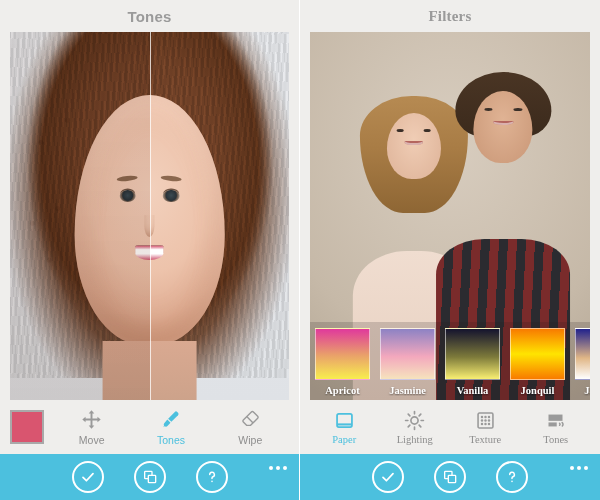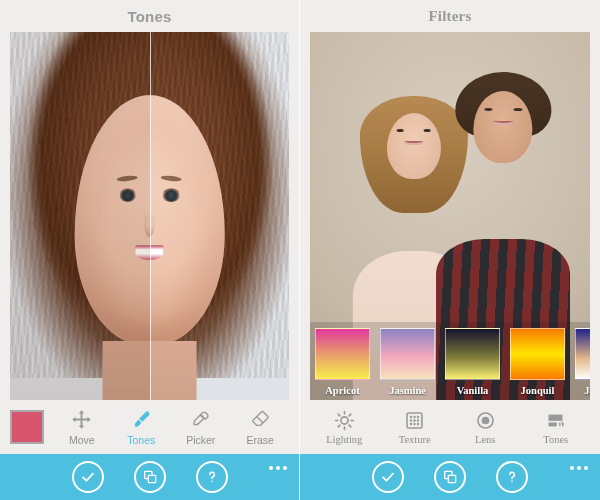--- a/index.html
+++ b/index.html
@@ -309,38 +309,29 @@
       <div class="tool active">
         <span class="ico">
           <svg width="21" height="21" viewBox="0 0 24 24">
             <path d="M19.7 3.4a2 2 0 0 0-2.8 0L9.3 11l3.7 3.7 7.6-7.6a2 2 0 0 0 0-2.8z" fill="#4cc0de"></path>
             <path d="M8.4 12l3.6 3.6-3.2 3.6c-.9 1-2.3 1.3-3.4.6l-1.8 1.1 1.1-1.8c-.7-1.1-.4-2.5.6-3.4z" fill="#4cc0de"></path>
           </svg>
         </span>
         <span class="lbl">Tones</span>
       </div>
 
-      <div class="tool">
-        <span class="ico">
-          <svg width="21" height="21" viewBox="0 0 24 24" fill="none" stroke="#9a9a9a" stroke-width="1.6">
-            <path d="M14.3 4.3a2.6 2.6 0 0 1 3.7 0l1.7 1.7a2.6 2.6 0 0 1 0 3.7l-2.1 2.1-5.4-5.4z"></path>
-            <path d="M11.7 6.9 5.6 13a2 2 0 0 0-.5 1l-.5 2.8a1 1 0 0 0 1.2 1.2l2.8-.5a2 2 0 0 0 1-.6l6.1-6.1z"></path>
-          </svg>
-        </span>
-        <span class="lbl">Picker</span>
-      </div>
 
       <div class="tool">
         <span class="ico">
           <svg width="21" height="21" viewBox="0 0 24 24" fill="none" stroke="#9a9a9a" stroke-width="1.6" stroke-linejoin="round">
             <path d="M7.5 18.5 3.8 14.8a1.6 1.6 0 0 1 0-2.3L13 3.4a1.6 1.6 0 0 1 2.3 0l4.9 4.9a1.6 1.6 0 0 1 0 2.3l-8.1 8.1z"></path>
             <path d="M7.7 8.7 15 16"></path>
           </svg>
         </span>
-        <span class="lbl">Erase</span>
+        <span class="lbl">Wipe</span>
       </div>
     </div>
 
     <div class="appbar">
       <div class="circle-btn">
         <svg width="16" height="16" viewBox="0 0 24 24" fill="none" stroke="#fff" stroke-width="2.6" stroke-linecap="round" stroke-linejoin="round">
             <path d="M4.5 12.6 9.6 17.6 19.5 7"></path>
           </svg>
       </div>
       <div class="circle-btn">
@@ -425,20 +416,29 @@
               <span class="filter-label">Jasmine</span>
             </div>
 
           </div>
         </div>
       </div>
     </div>
 
     <div class="toolbar">
 
+      <div class="tool active">
+        <span class="ico">
+          <svg width="21" height="21" viewBox="0 0 24 24" fill="none" stroke="#4cc0de" stroke-width="2">
+            <rect x="3.5" y="4.5" width="17" height="15" rx="2"></rect>
+            <path d="M3.5 16.5h17" stroke-width="2.4"></path>
+          </svg>
+        </span>
+        <span class="lbl">Paper</span>
+      </div>
 
       <div class="tool">
         <span class="ico">
           <svg width="21" height="21" viewBox="0 0 24 24" fill="none" stroke="#9a9a9a" stroke-width="1.9" stroke-linecap="round">
             <circle cx="12" cy="12" r="4.1"></circle>
             <path d="M12 1.8v2.6M12 19.6v2.6M1.8 12h2.6M19.6 12h2.6M4.8 4.8l1.9 1.9M17.3 17.3l1.9 1.9M19.2 4.8l-1.9 1.9M6.7 17.3l-1.9 1.9"></path>
           </svg>
         </span>
         <span class="lbl">Lighting</span>
       </div>
@@ -456,30 +456,20 @@
                 <circle cx="16" cy="12" r="1.4"></circle>
               <circle cx="8" cy="16" r="1.4"></circle>
                 <circle cx="12" cy="16" r="1.4"></circle>
                 <circle cx="16" cy="16" r="1.4"></circle>
             </g>
           </svg>
         </span>
         <span class="lbl">Texture</span>
       </div>
 
-      <div class="tool">
-        <span class="ico">
-          <svg width="21" height="21" viewBox="0 0 24 24">
-            <circle cx="12" cy="12" r="8.6" fill="none" stroke="#9a9a9a" stroke-width="1.8"></circle>
-            <path d="M12 5.2a6.8 6.8 0 0 1 0 13.6 6.8 6.8 0 0 0 0-13.6z" fill="#9a9a9a"></path>
-            <circle cx="12" cy="12" r="4.4" fill="#9a9a9a"></circle>
-          </svg>
-        </span>
-        <span class="lbl">Lens</span>
-      </div>
 
       <div class="tool">
         <span class="ico">
           <svg width="21" height="21" viewBox="0 0 24 24">
             <path d="M4 5.2h16v7.2H4z" fill="#9a9a9a"></path>
             <path d="M4 14.2h9.4v4.6H4z" fill="#9a9a9a"></path>
             <path d="M19.6 14.4c1.3 1.1 1.3 2.6.2 3.8" fill="none" stroke="#9a9a9a" stroke-width="1.7" stroke-linecap="round"></path>
             <path d="M16.6 15.2c.8.7.8 1.6.1 2.3" fill="none" stroke="#9a9a9a" stroke-width="1.7" stroke-linecap="round"></path>
           </svg>
         </span>

